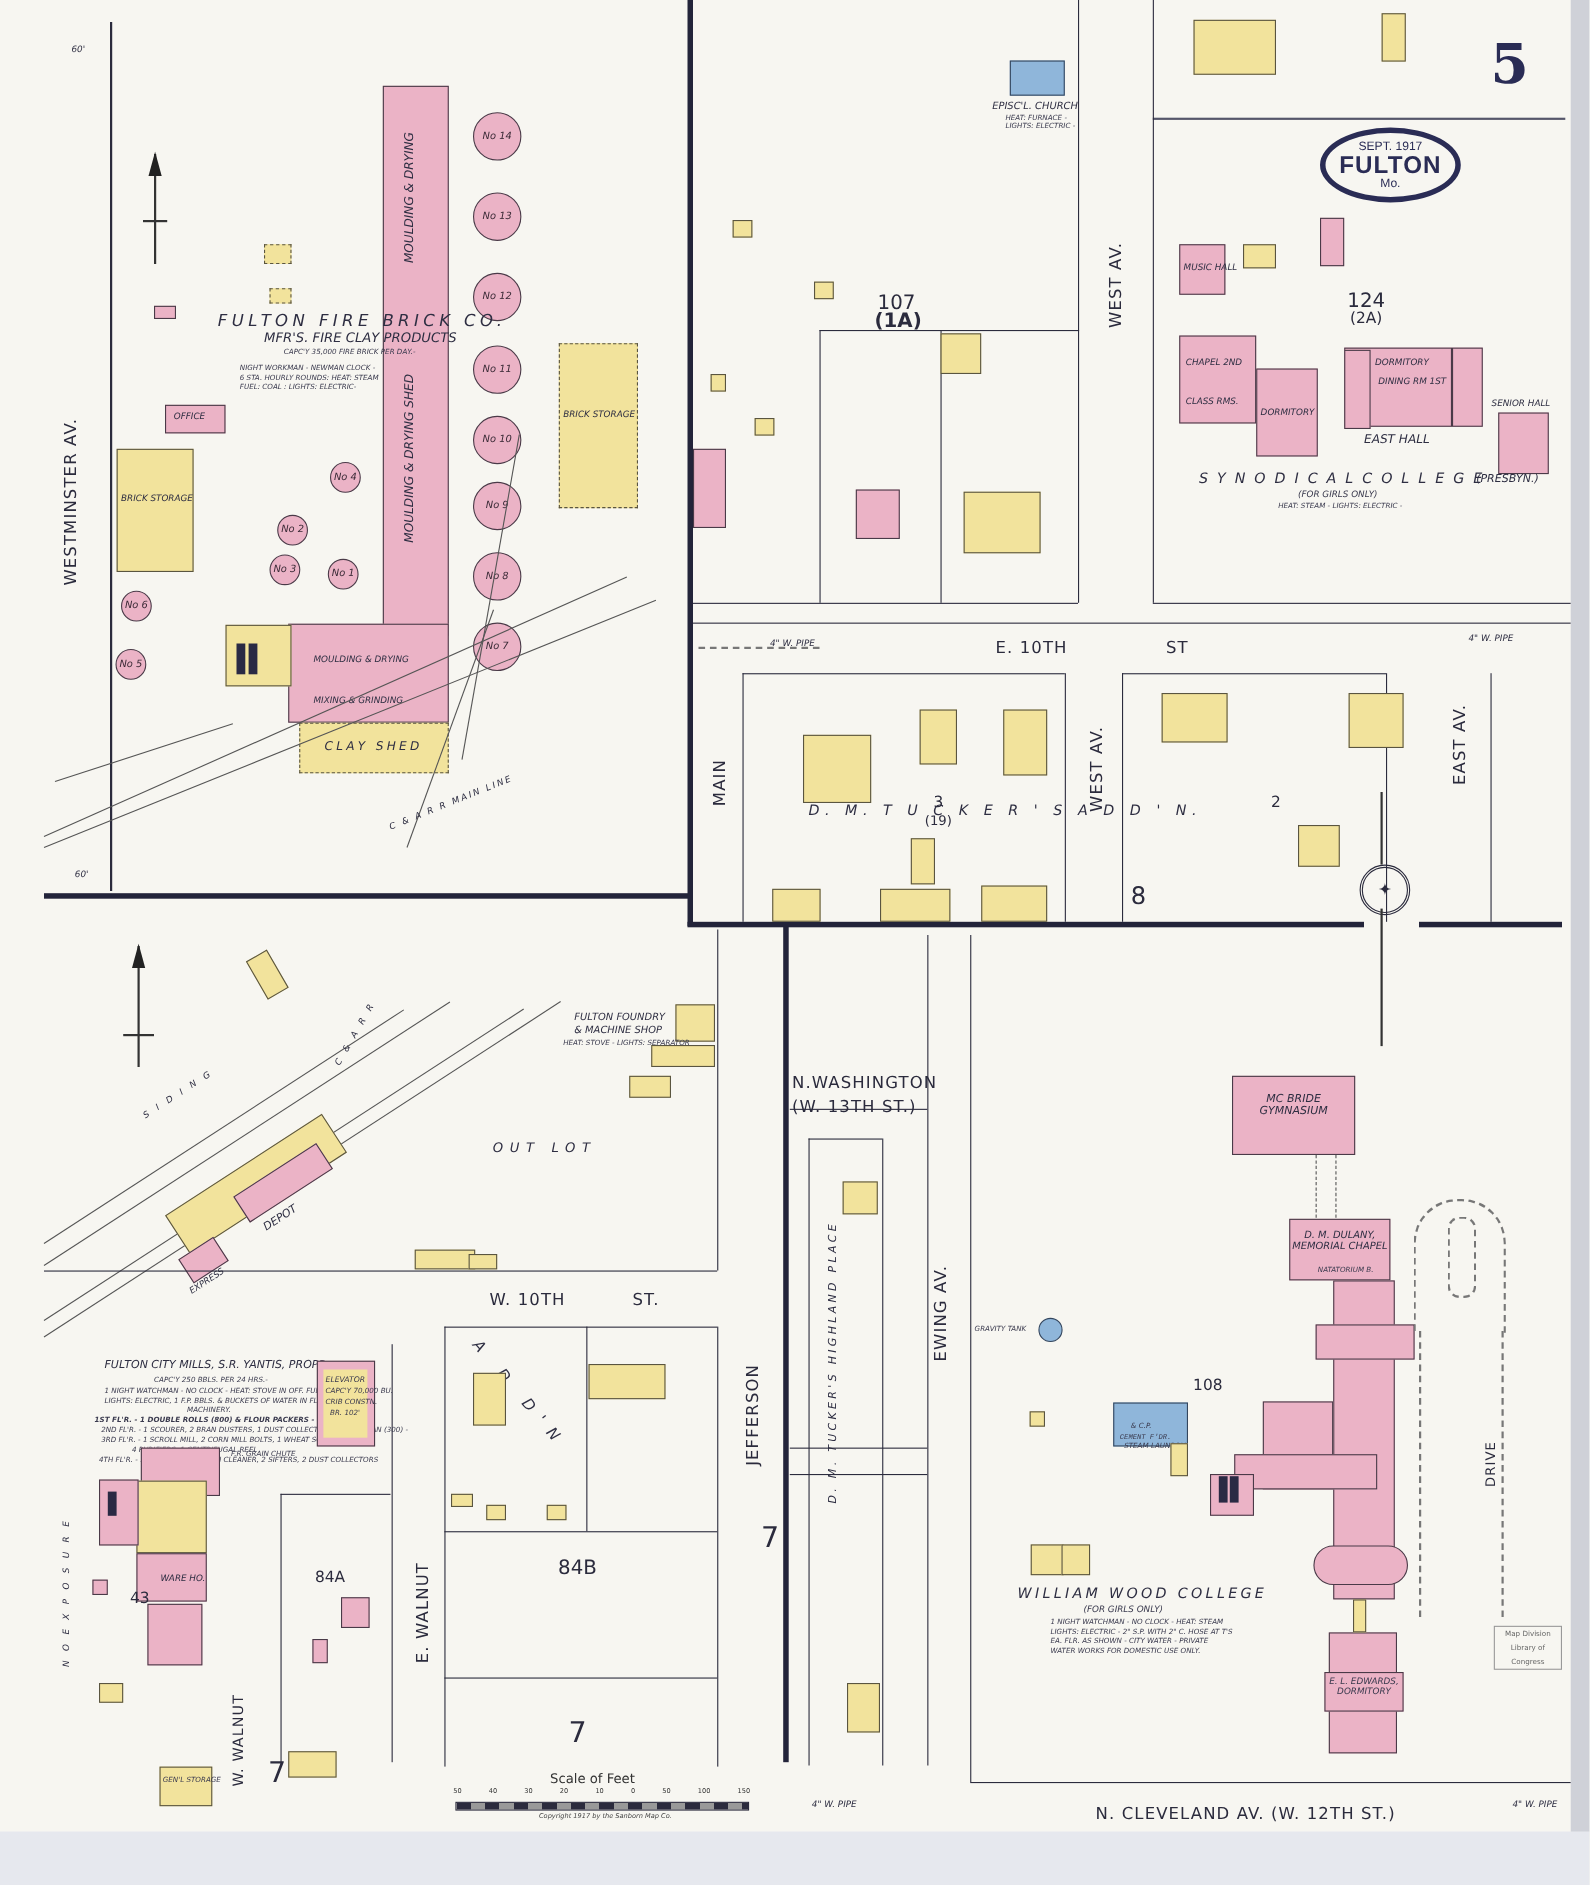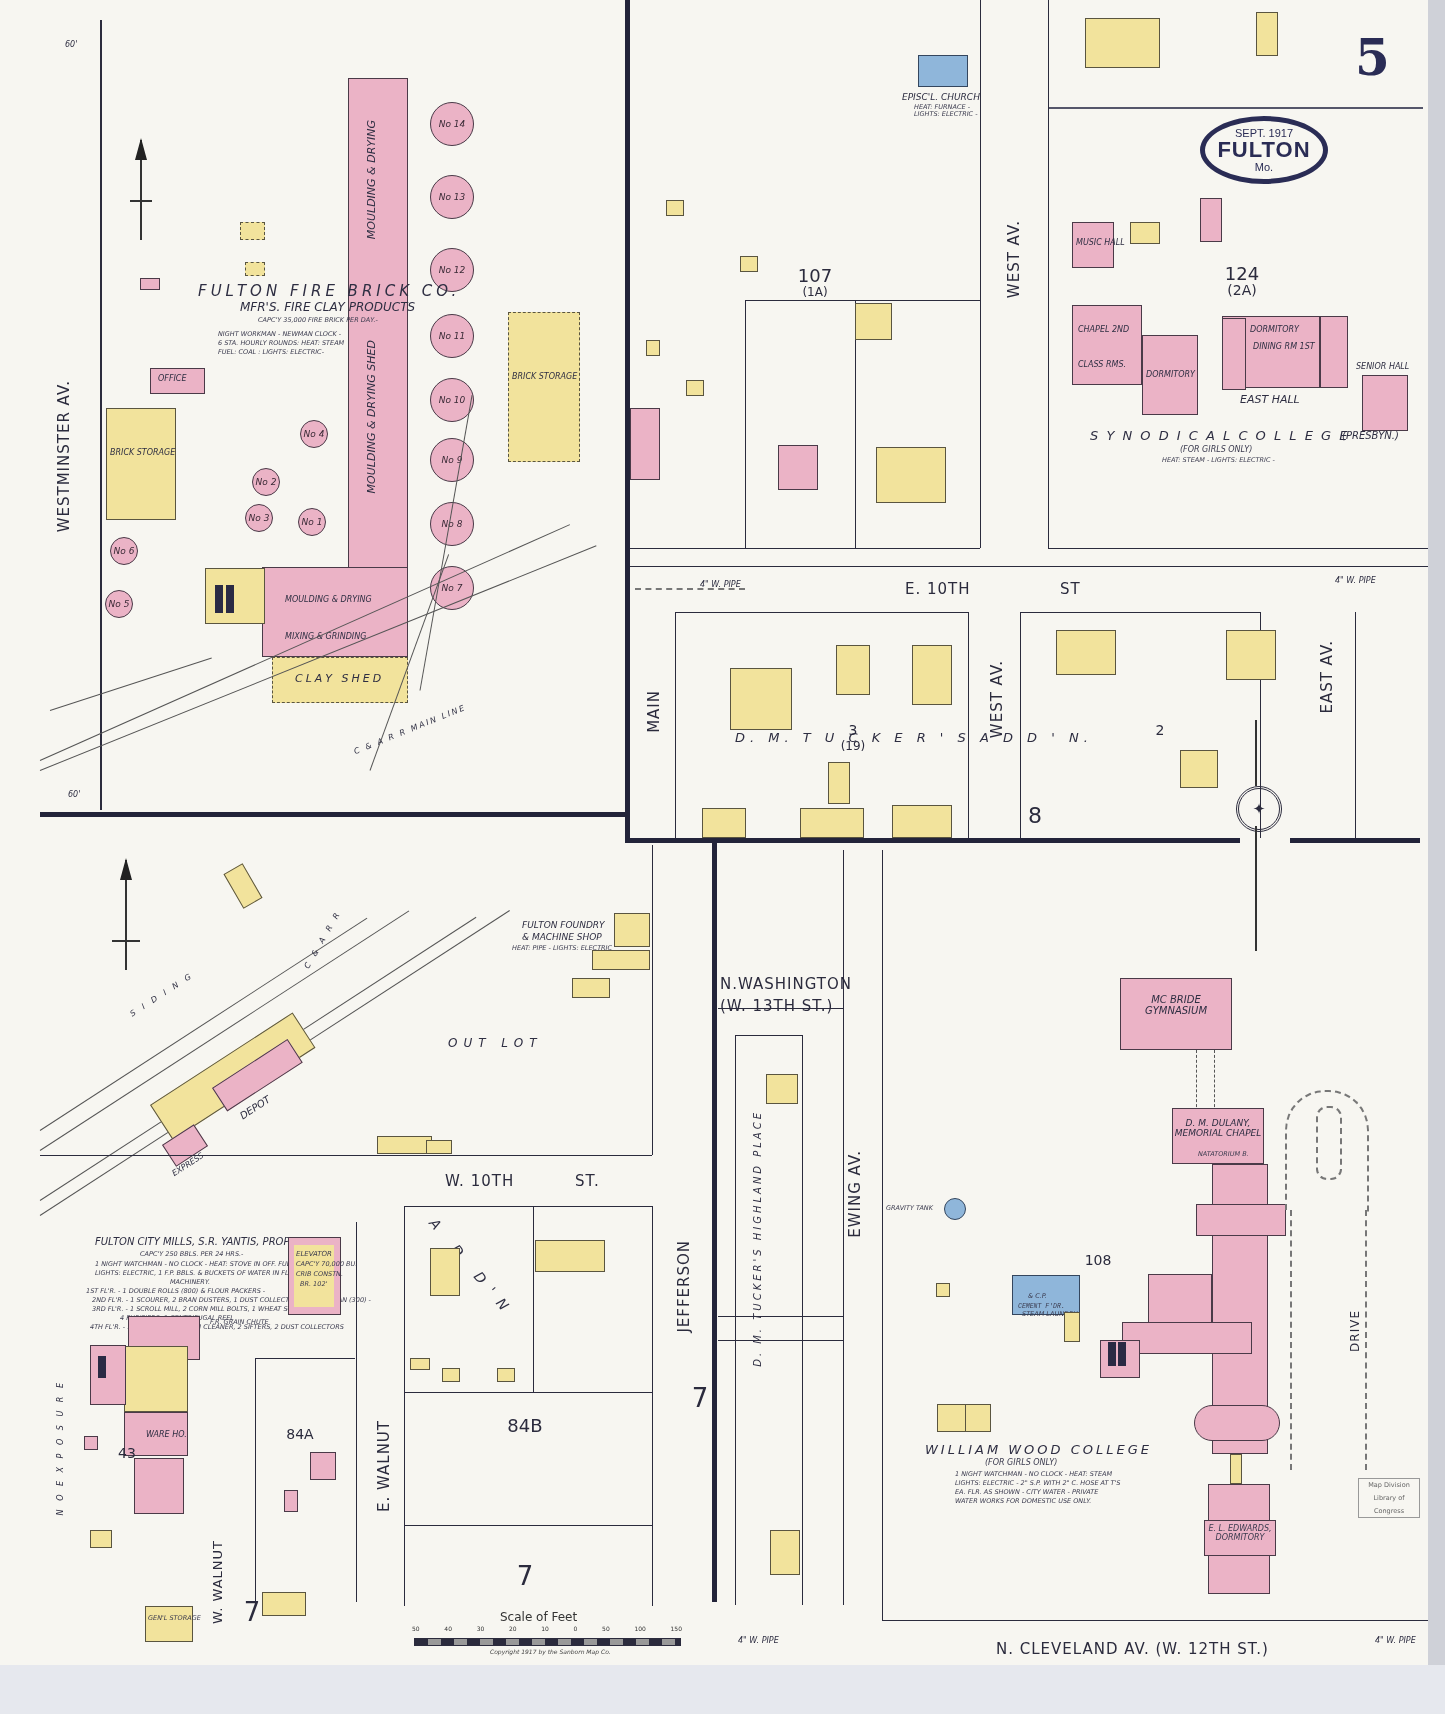--- a/index.html
+++ b/index.html
@@ -104,21 +104,21 @@
   <div class="rail" style="left:420px;top:690px;width:300px;transform:rotate(-80deg);"></div>
   <div class="label small" style="left:350px;top:725px;transform:rotate(-22deg);letter-spacing:2px;">C  &amp;  A  R  R    MAIN  LINE</div>
 
   <div class="line" style="left:745px;top:300px;width:1px;height:248px;"></div>
   <div class="line" style="left:745px;top:300px;width:236px;height:1px;"></div>
   <div class="line" style="left:855px;top:300px;width:1px;height:248px;"></div>
   <div class="line" style="left:980px;top:0;width:1px;height:548px;"></div>
   <div class="line" style="left:630px;top:548px;width:350px;height:1px;"></div>
   <div class="blocknum" style="left:795px;top:268px;width:40px;">
     <div>107</div>
-    <div style="font-size:12px;">(1A)</div>
+    <div style="font-size:18px;font-weight:bold;">(1A)</div>
   </div>
   <div class="blue" style="left:918px;top:55px;width:50px;height:32px;"></div>
   <div class="label small" style="left:902px;top:92px;font-size:9px;">EPISC'L. CHURCH</div>
   <div class="note" style="left:914px;top:103px;">HEAT: FURNACE -</div>
   <div class="note" style="left:914px;top:110px;">LIGHTS: ELECTRIC -</div>
   <div class="yellow" style="left:855px;top:303px;width:37px;height:37px;"></div>
   <div class="pink" style="left:778px;top:445px;width:40px;height:45px;"></div>
   <div class="yellow" style="left:876px;top:447px;width:70px;height:56px;"></div>
   <div class="pink" style="left:630px;top:408px;width:30px;height:72px;"></div>
   <div class="yellow" style="left:666px;top:200px;width:18px;height:16px;"></div>
@@ -218,21 +218,21 @@
 
   <div class="label" style="left:448px;top:1036px;font-size:12px;letter-spacing:6px;">OUT   LOT</div>
 
   <div class="line" style="left:652px;top:845px;width:1px;height:310px;"></div>
   <div class="line" style="left:40px;top:1155px;width:612px;height:1px;"></div>
   <div class="yellow" style="left:614px;top:913px;width:36px;height:34px;"></div>
   <div class="yellow" style="left:592px;top:950px;width:58px;height:20px;"></div>
   <div class="yellow" style="left:572px;top:978px;width:38px;height:20px;"></div>
   <div class="label small" style="left:522px;top:920px;font-size:9px;">FULTON FOUNDRY</div>
   <div class="label small" style="left:522px;top:932px;font-size:9px;">&amp; MACHINE SHOP</div>
-  <div class="note" style="left:512px;top:944px;">HEAT: PIPE - LIGHTS: ELECTRIC</div>
+  <div class="note" style="left:512px;top:944px;">HEAT: STOVE - LIGHTS: SEPARATOR</div>
 
   <div class="street" style="left:445px;top:1172px;">W.  10TH</div>
   <div class="street" style="left:575px;top:1172px;text-align:right;">ST.</div>
 
   <div class="line" style="left:404px;top:1206px;width:248px;height:1px;"></div>
   <div class="line" style="left:404px;top:1206px;width:1px;height:400px;"></div>
   <div class="line" style="left:652px;top:1206px;width:1px;height:400px;"></div>
   <div class="line" style="left:404px;top:1525px;width:248px;height:1px;"></div>
   <div class="line" style="left:533px;top:1206px;width:1px;height:186px;"></div>
   <div class="line" style="left:404px;top:1392px;width:248px;height:1px;"></div>
@@ -256,21 +256,21 @@
   <div class="pink" style="left:310px;top:1452px;width:26px;height:28px;"></div>
   <div class="pink" style="left:284px;top:1490px;width:14px;height:22px;"></div>
   <div class="yellow" style="left:262px;top:1592px;width:44px;height:24px;"></div>
   <div class="blocknum" style="left:242px;top:1604px;width:20px;font-size:26px;">7</div>
 
   <div class="label" style="left:95px;top:1236px;font-size:10px;">FULTON CITY MILLS, S.R. YANTIS, PROPR.</div>
   <div class="note" style="left:140px;top:1250px;">CAPC'Y 250 BBLS. PER 24 HRS.-</div>
   <div class="note" style="left:95px;top:1260px;">1 NIGHT WATCHMAN - NO CLOCK - HEAT: STOVE IN OFF. FUEL: COAL</div>
   <div class="note" style="left:95px;top:1269px;">LIGHTS: ELECTRIC, 1 F.P. BBLS. &amp; BUCKETS OF WATER IN FL'R.-</div>
   <div class="note" style="left:170px;top:1278px;">MACHINERY.</div>
-  <div class="note" style="left:86px;top:1287px;">1ST FL'R. - 1 DOUBLE ROLLS (800) &amp; FLOUR PACKERS -</div>
+  <div class="note" style="left:86px;top:1287px;font-weight:bold;">1ST FL'R. - 1 DOUBLE ROLLS (800) &amp; FLOUR PACKERS -</div>
   <div class="note" style="left:92px;top:1296px;">2ND FL'R. - 1 SCOURER, 2 BRAN DUSTERS, 1 DUST COLLECTOR, SUCTION FAN (300) -</div>
   <div class="note" style="left:92px;top:1305px;">3RD FL'R. - 1 SCROLL MILL, 2 CORN MILL BOLTS, 1 WHEAT SCOURER,</div>
   <div class="note" style="left:120px;top:1314px;">4 PURIFIERS, 1 CENTRIFUGAL REEL</div>
   <div class="note" style="left:90px;top:1323px;">4TH FL'R. - 1 SEPARATOR, 1 CORN CLEANER, 2 SIFTERS, 2 DUST COLLECTORS</div>
   <div class="pink" style="left:288px;top:1237px;width:53px;height:78px;"></div>
   <div class="yellow" style="left:294px;top:1245px;width:40px;height:62px;border:none;"></div>
   <div class="note" style="left:296px;top:1250px;font-size:7px;">ELEVATOR</div>
   <div class="note" style="left:296px;top:1260px;">CAPC'Y 70,000 BU.</div>
   <div class="note" style="left:296px;top:1270px;">CRIB CONSTN.</div>
   <div class="note" style="left:300px;top:1280px;">BR. 102'</div>

